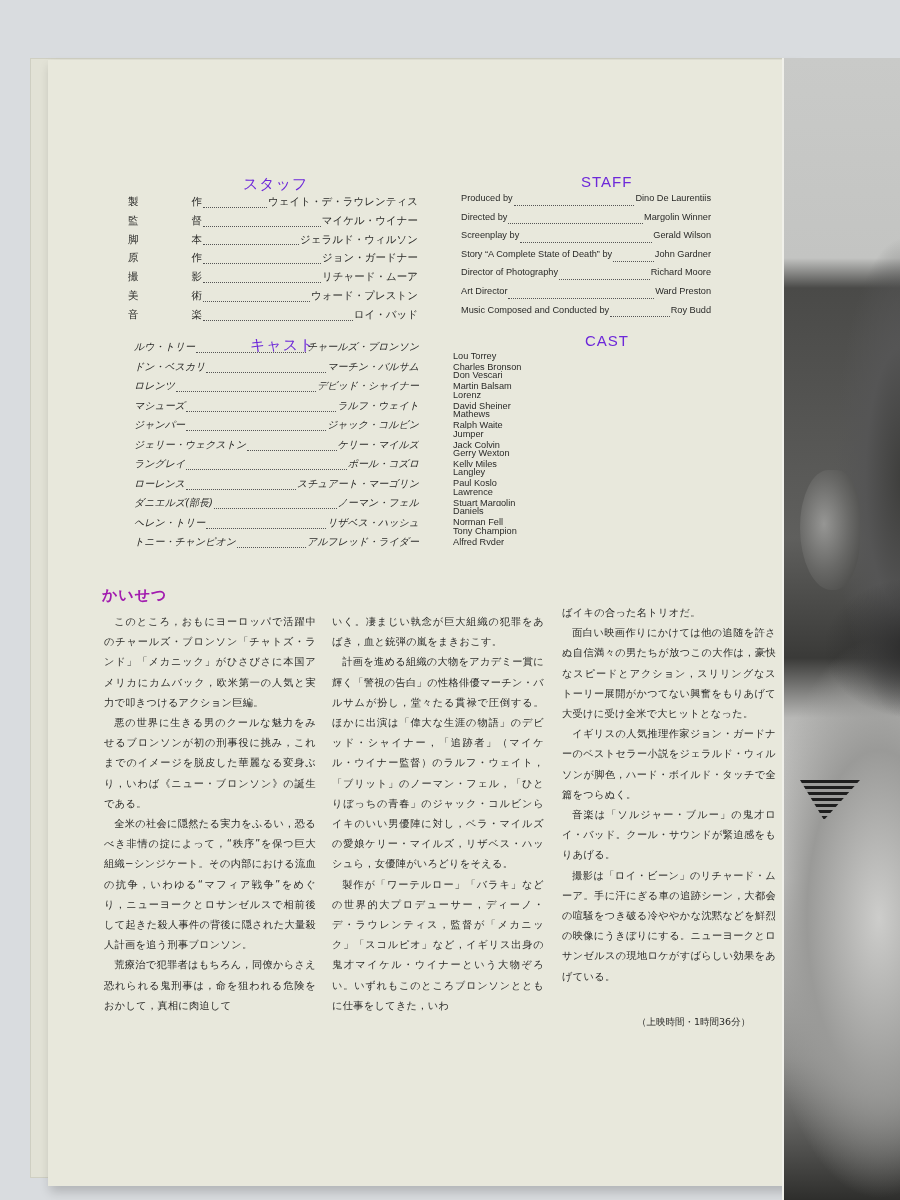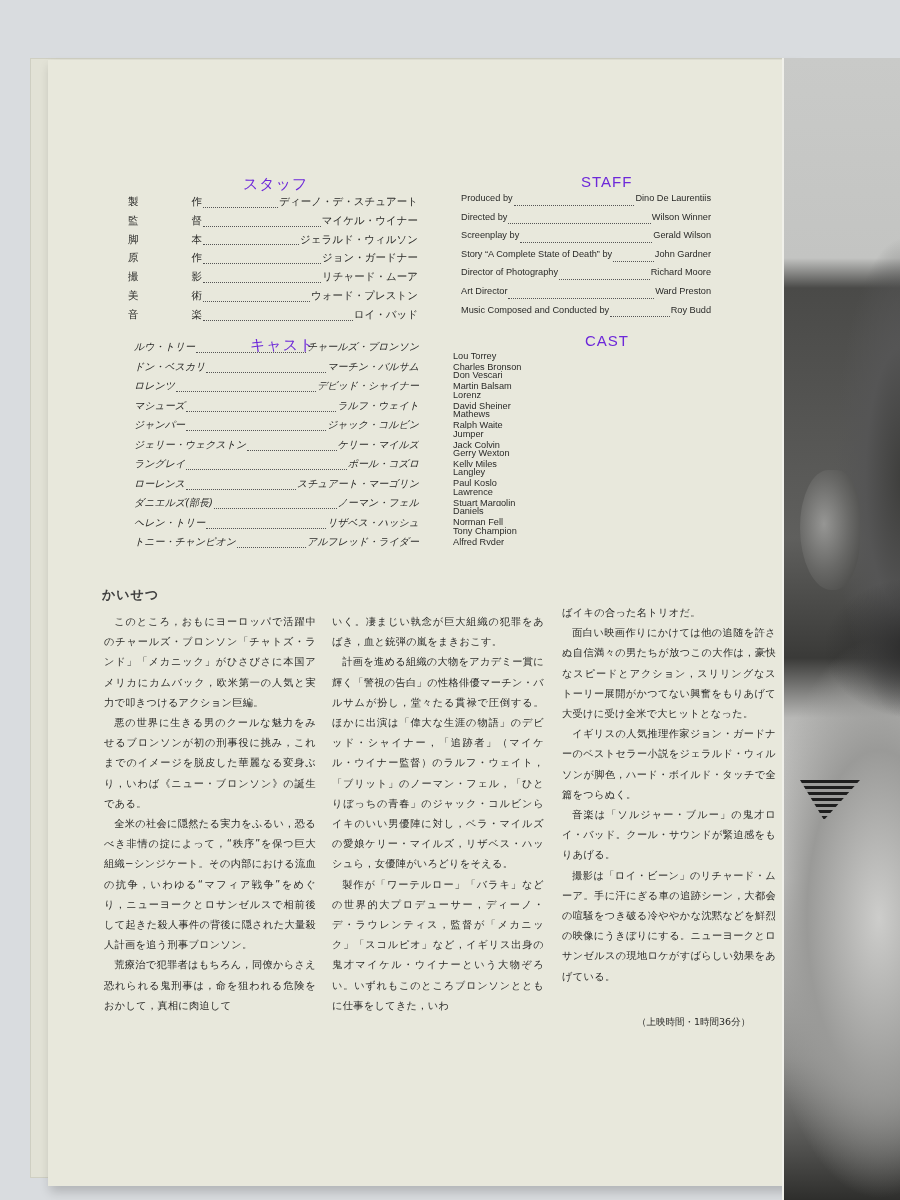--- a/index.html
+++ b/index.html
@@ -70,21 +70,21 @@
     .jp-cast .row { height:19.5px; }
 
     .en-list { left:453px; width:258px; font-family:"Liberation Sans", sans-serif; font-size:9.2px; color:#2a2a28; }
     .en-staff { top:193px; }
     .en-staff .row { height:18.6px;margin-left:8px; }
     .en-cast { top:351px; }
     .en-cast .row { height:19.4px;flex-direction:column; }
 
     
     .kaisetsu-title {
-      position:absolute; left:102px; top:586px; font-size:13px; font-weight:bold; color:#404040; letter-spacing:1px;
+      position:absolute; left:102px; top:586px; font-size:15px; font-weight:bold; color:#a21caf; letter-spacing:1px;
     }
     .col {
       position:absolute; width:212px; font-size:10.2px; line-height:20.2px; color:#2b2b29;
       text-align:justify; letter-spacing:0.3px;
     }
     .col p { text-indent:1em; }
     .col p.noindent { text-indent:0; }
     .col1 { left:104px; top:612px; }
     .col2 { left:332px; top:612px; }
     .col3 { left:562px; top:603px; width:214px; }
@@ -102,21 +102,21 @@
 <div class="collar-stripes"></div>
 
 <div class="section-h jp-h1">スタッフ</div>
 <div class="credit-list jp-staff">
   <div class="row">
       <span class="lab">
         <span>製</span>
         <span>作</span>
       </span>
       <span class="dots"></span>
-      <span class="val">ディーノ・デ・スチュアート</span>
+      <span class="val">ウェイト・デ・ラウレンティス</span>
     </div>
   <div class="row">
       <span class="lab">
         <span>監</span>
         <span>督</span>
       </span>
       <span class="dots"></span>
       <span class="val">マイケル・ウイナー</span>
     </div>
   <div class="row">
@@ -223,21 +223,21 @@
 <div class="section-h en-h1">STAFF</div>
 <div class="credit-list en-list en-staff">
   <div class="row">
       <span class="lab">Produced by</span>
       <span class="dots"></span>
       <span class="val">Dino De Laurentiis</span>
     </div>
   <div class="row">
       <span class="lab">Directed by</span>
       <span class="dots"></span>
-      <span class="val">Wilson Winner</span>
+      <span class="val">Margolin Winner</span>
     </div>
   <div class="row">
       <span class="lab">Screenplay by</span>
       <span class="dots"></span>
       <span class="val">Gerald Wilson</span>
     </div>
   <div class="row">
       <span class="lab">Story “A Complete State of Death”  by</span>
       <span class="dots"></span>
       <span class="val">John Gardner</span>

